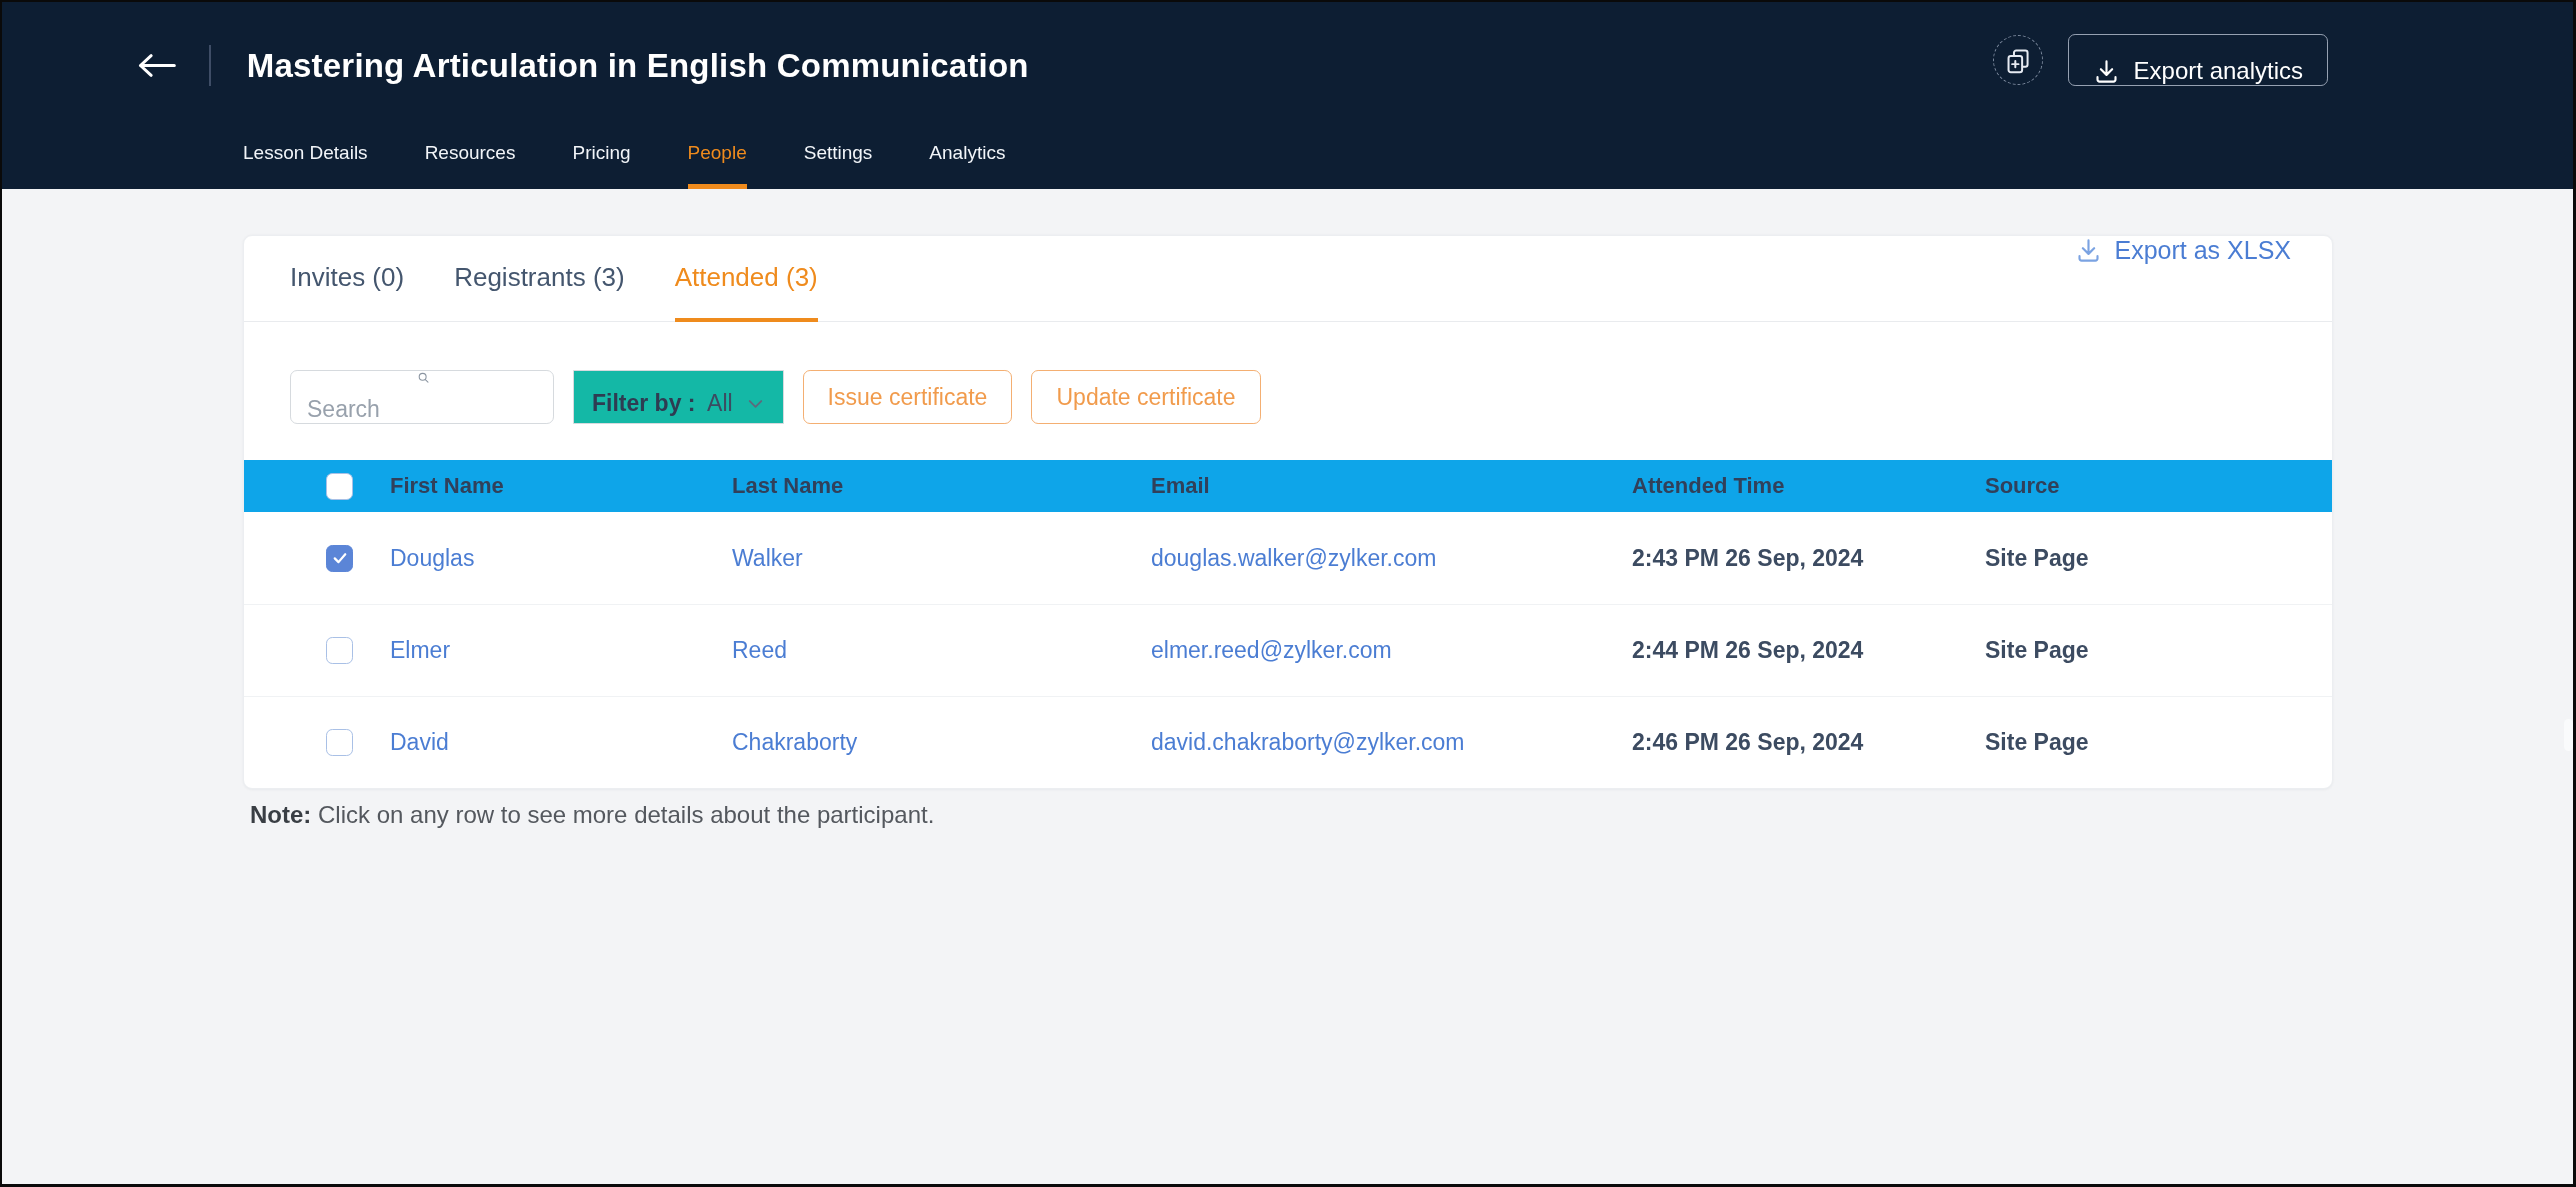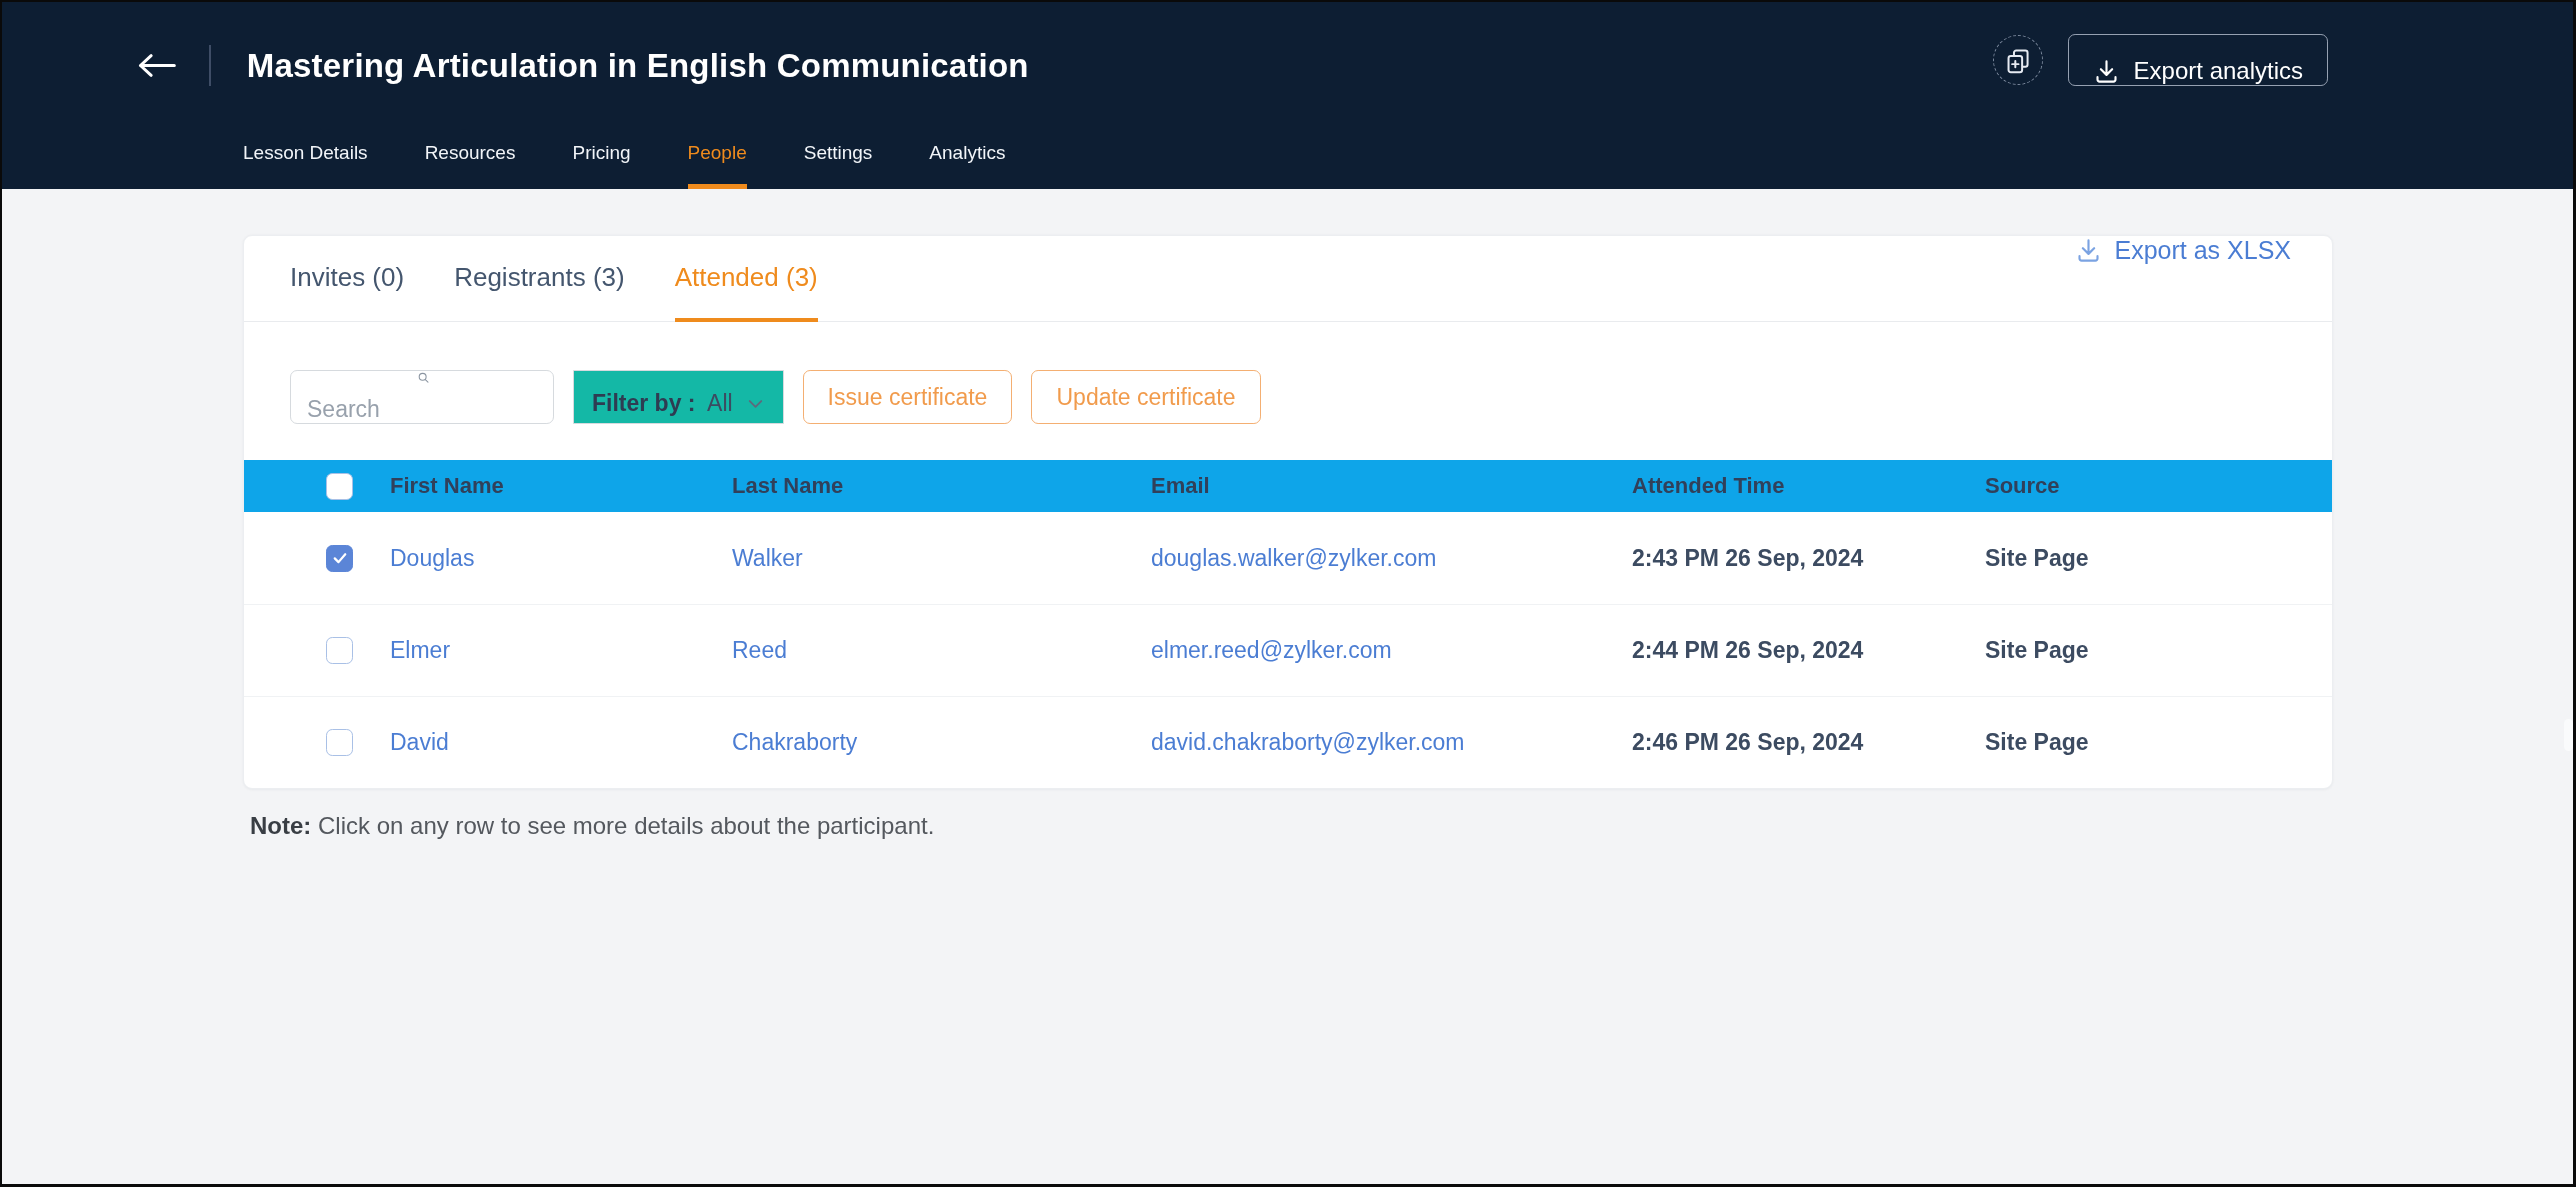--- a/index.html
+++ b/index.html
@@ -56,21 +56,21 @@
   .cell-check { padding-left:82px; display:flex; align-items:center; }
   .checkbox { width:27px; height:27px; border:1.8px solid #a9c0e6; border-radius:6.3px; background:#fff; display:flex; align-items:center; justify-content:center; cursor:pointer; flex:none; }
   .checkbox svg { visibility:hidden; }
   .checkbox.checked { background:#5b85d7; border-color:#5b85d7; }
   .checkbox.checked svg { visibility:visible; }
   .cell-link { color:#4b7dd3; }
   .cell-plain { color:#3c4b61;font-weight:bold; }
   .last-row { border-radius:0 0 9px 9px; }
 
   
-  .note { margin:23px 0 0 248px; font-size:24px; color:#54585e; }
+  .note { margin:12px 0 0 248px; font-size:24px; color:#54585e; }
   .note b { color:#393e44; }
 
   
   .scroll-thumb { position:absolute; right:0px; top:717px; width:9px; height:32px; background:#fafbfc; border-radius:4.5px; }
 </style>
 </head>
 <body>
 
 <div class="app-header">
   <div class="header-top">

